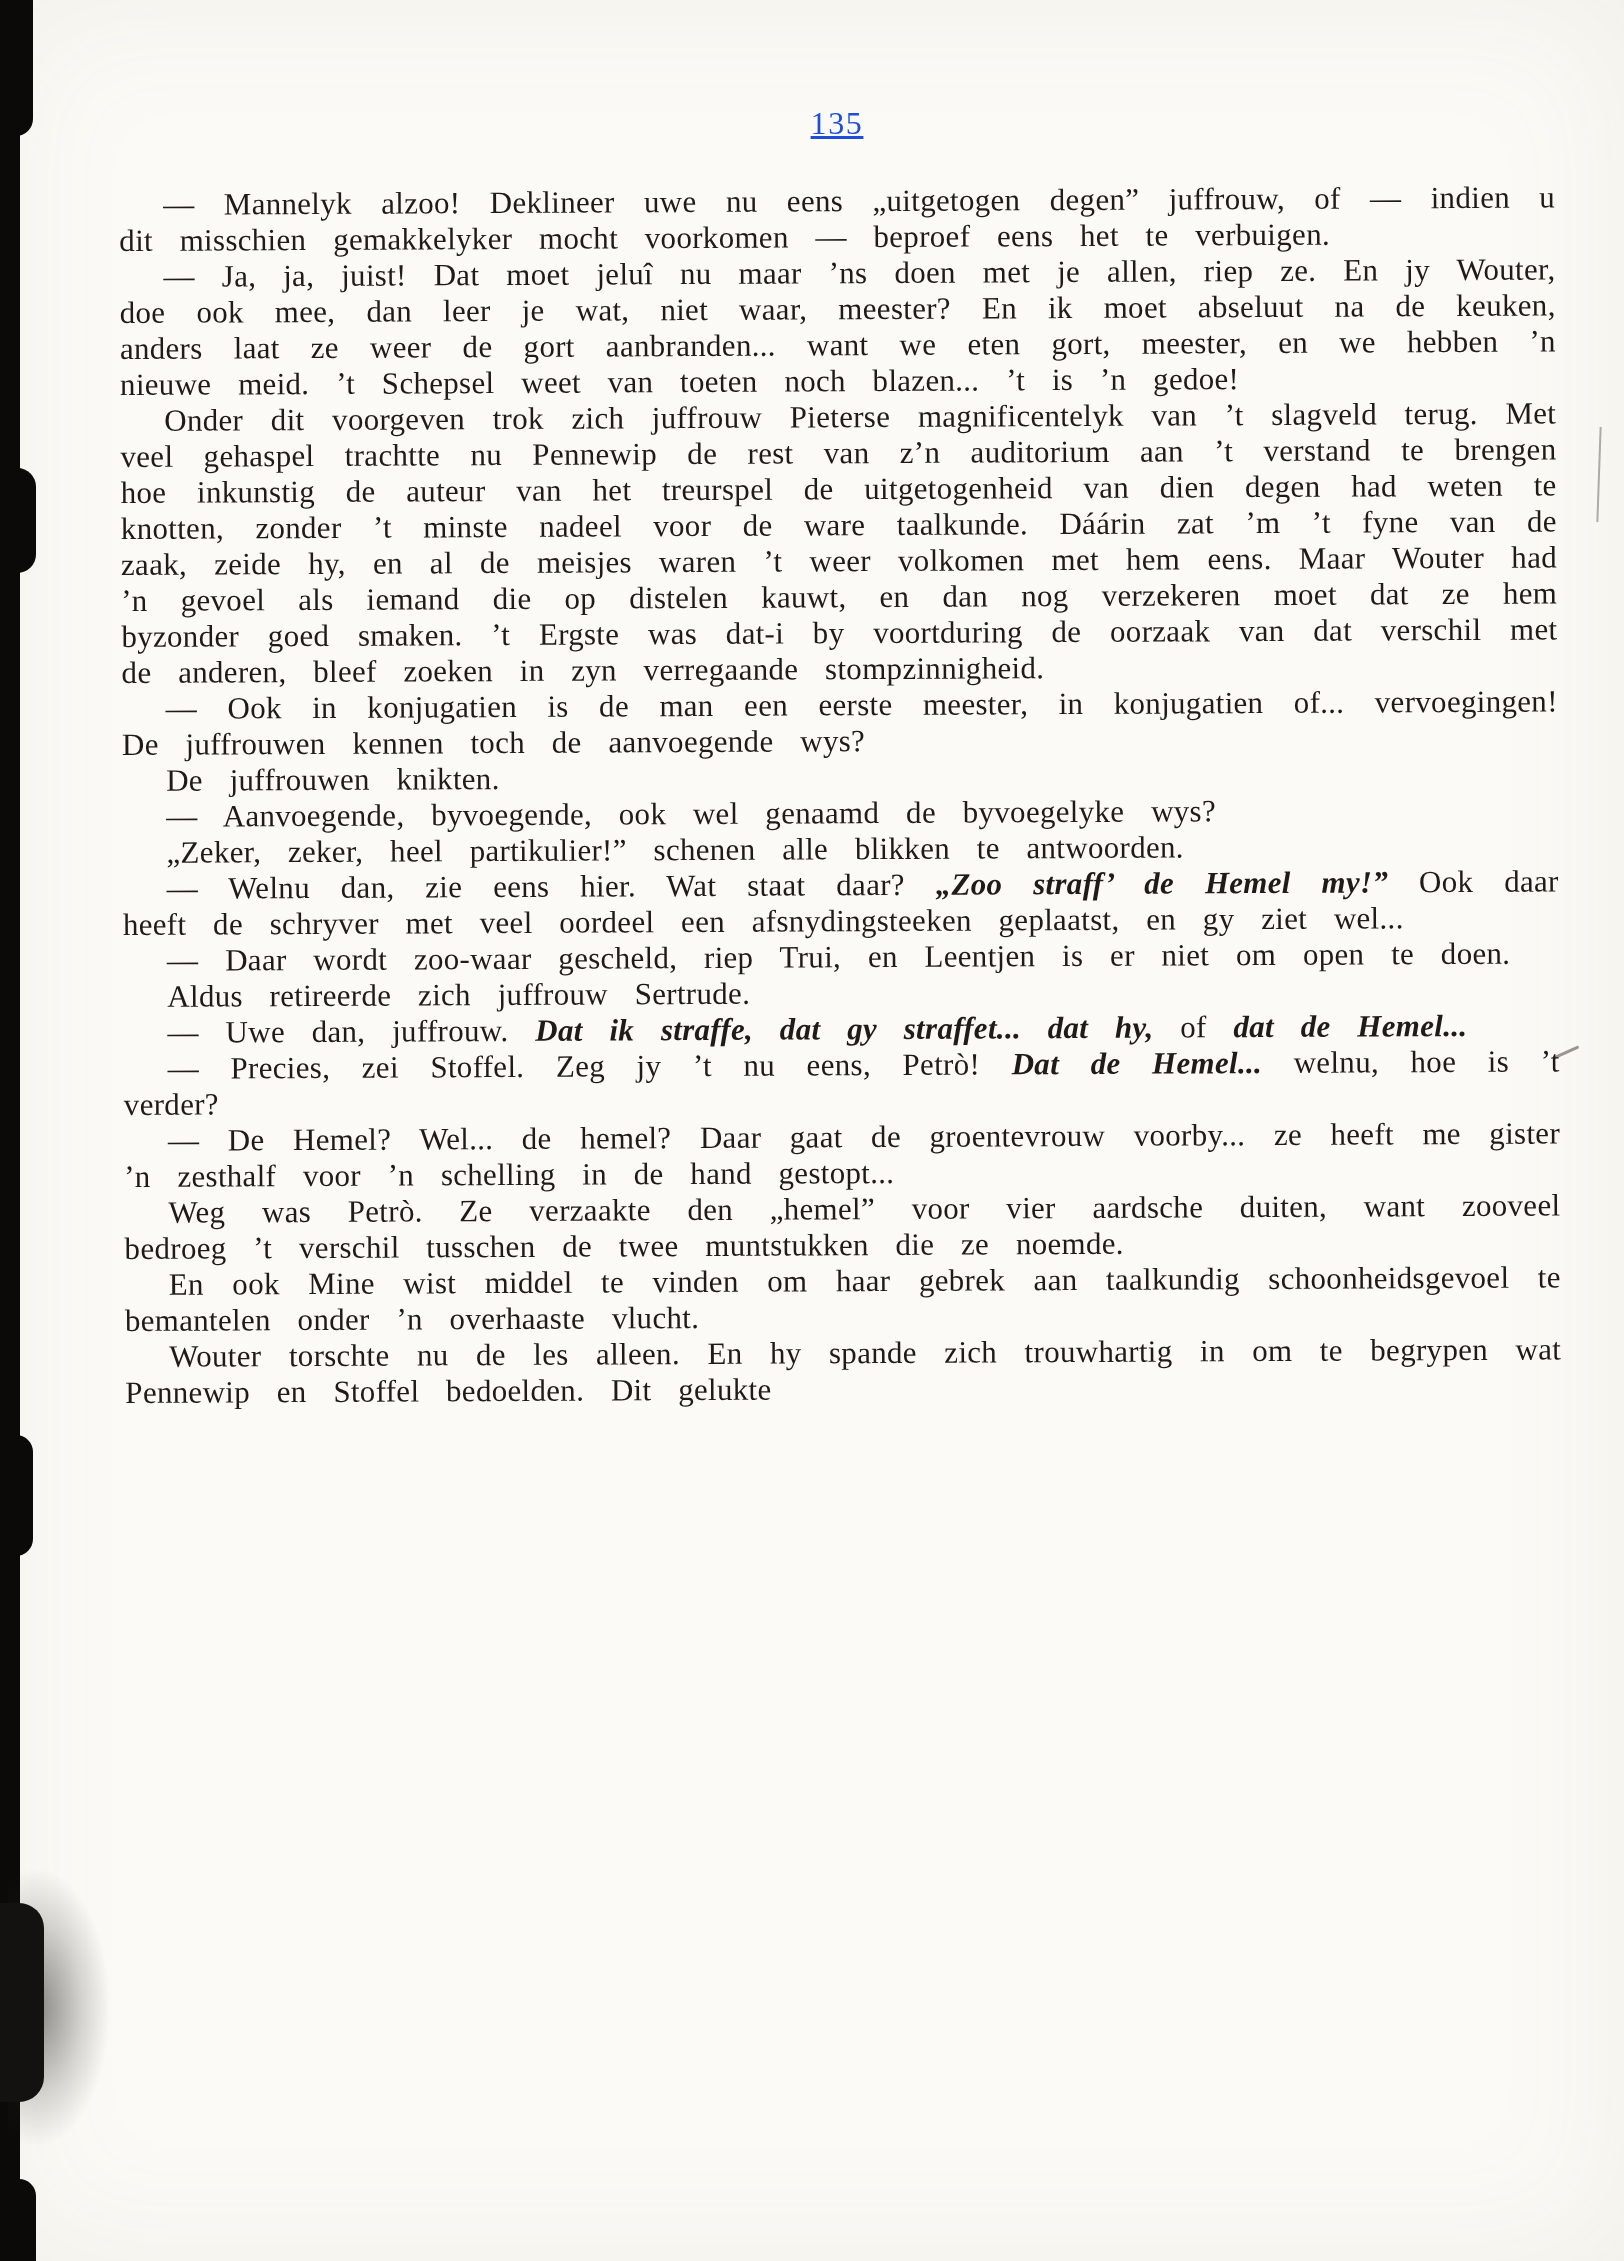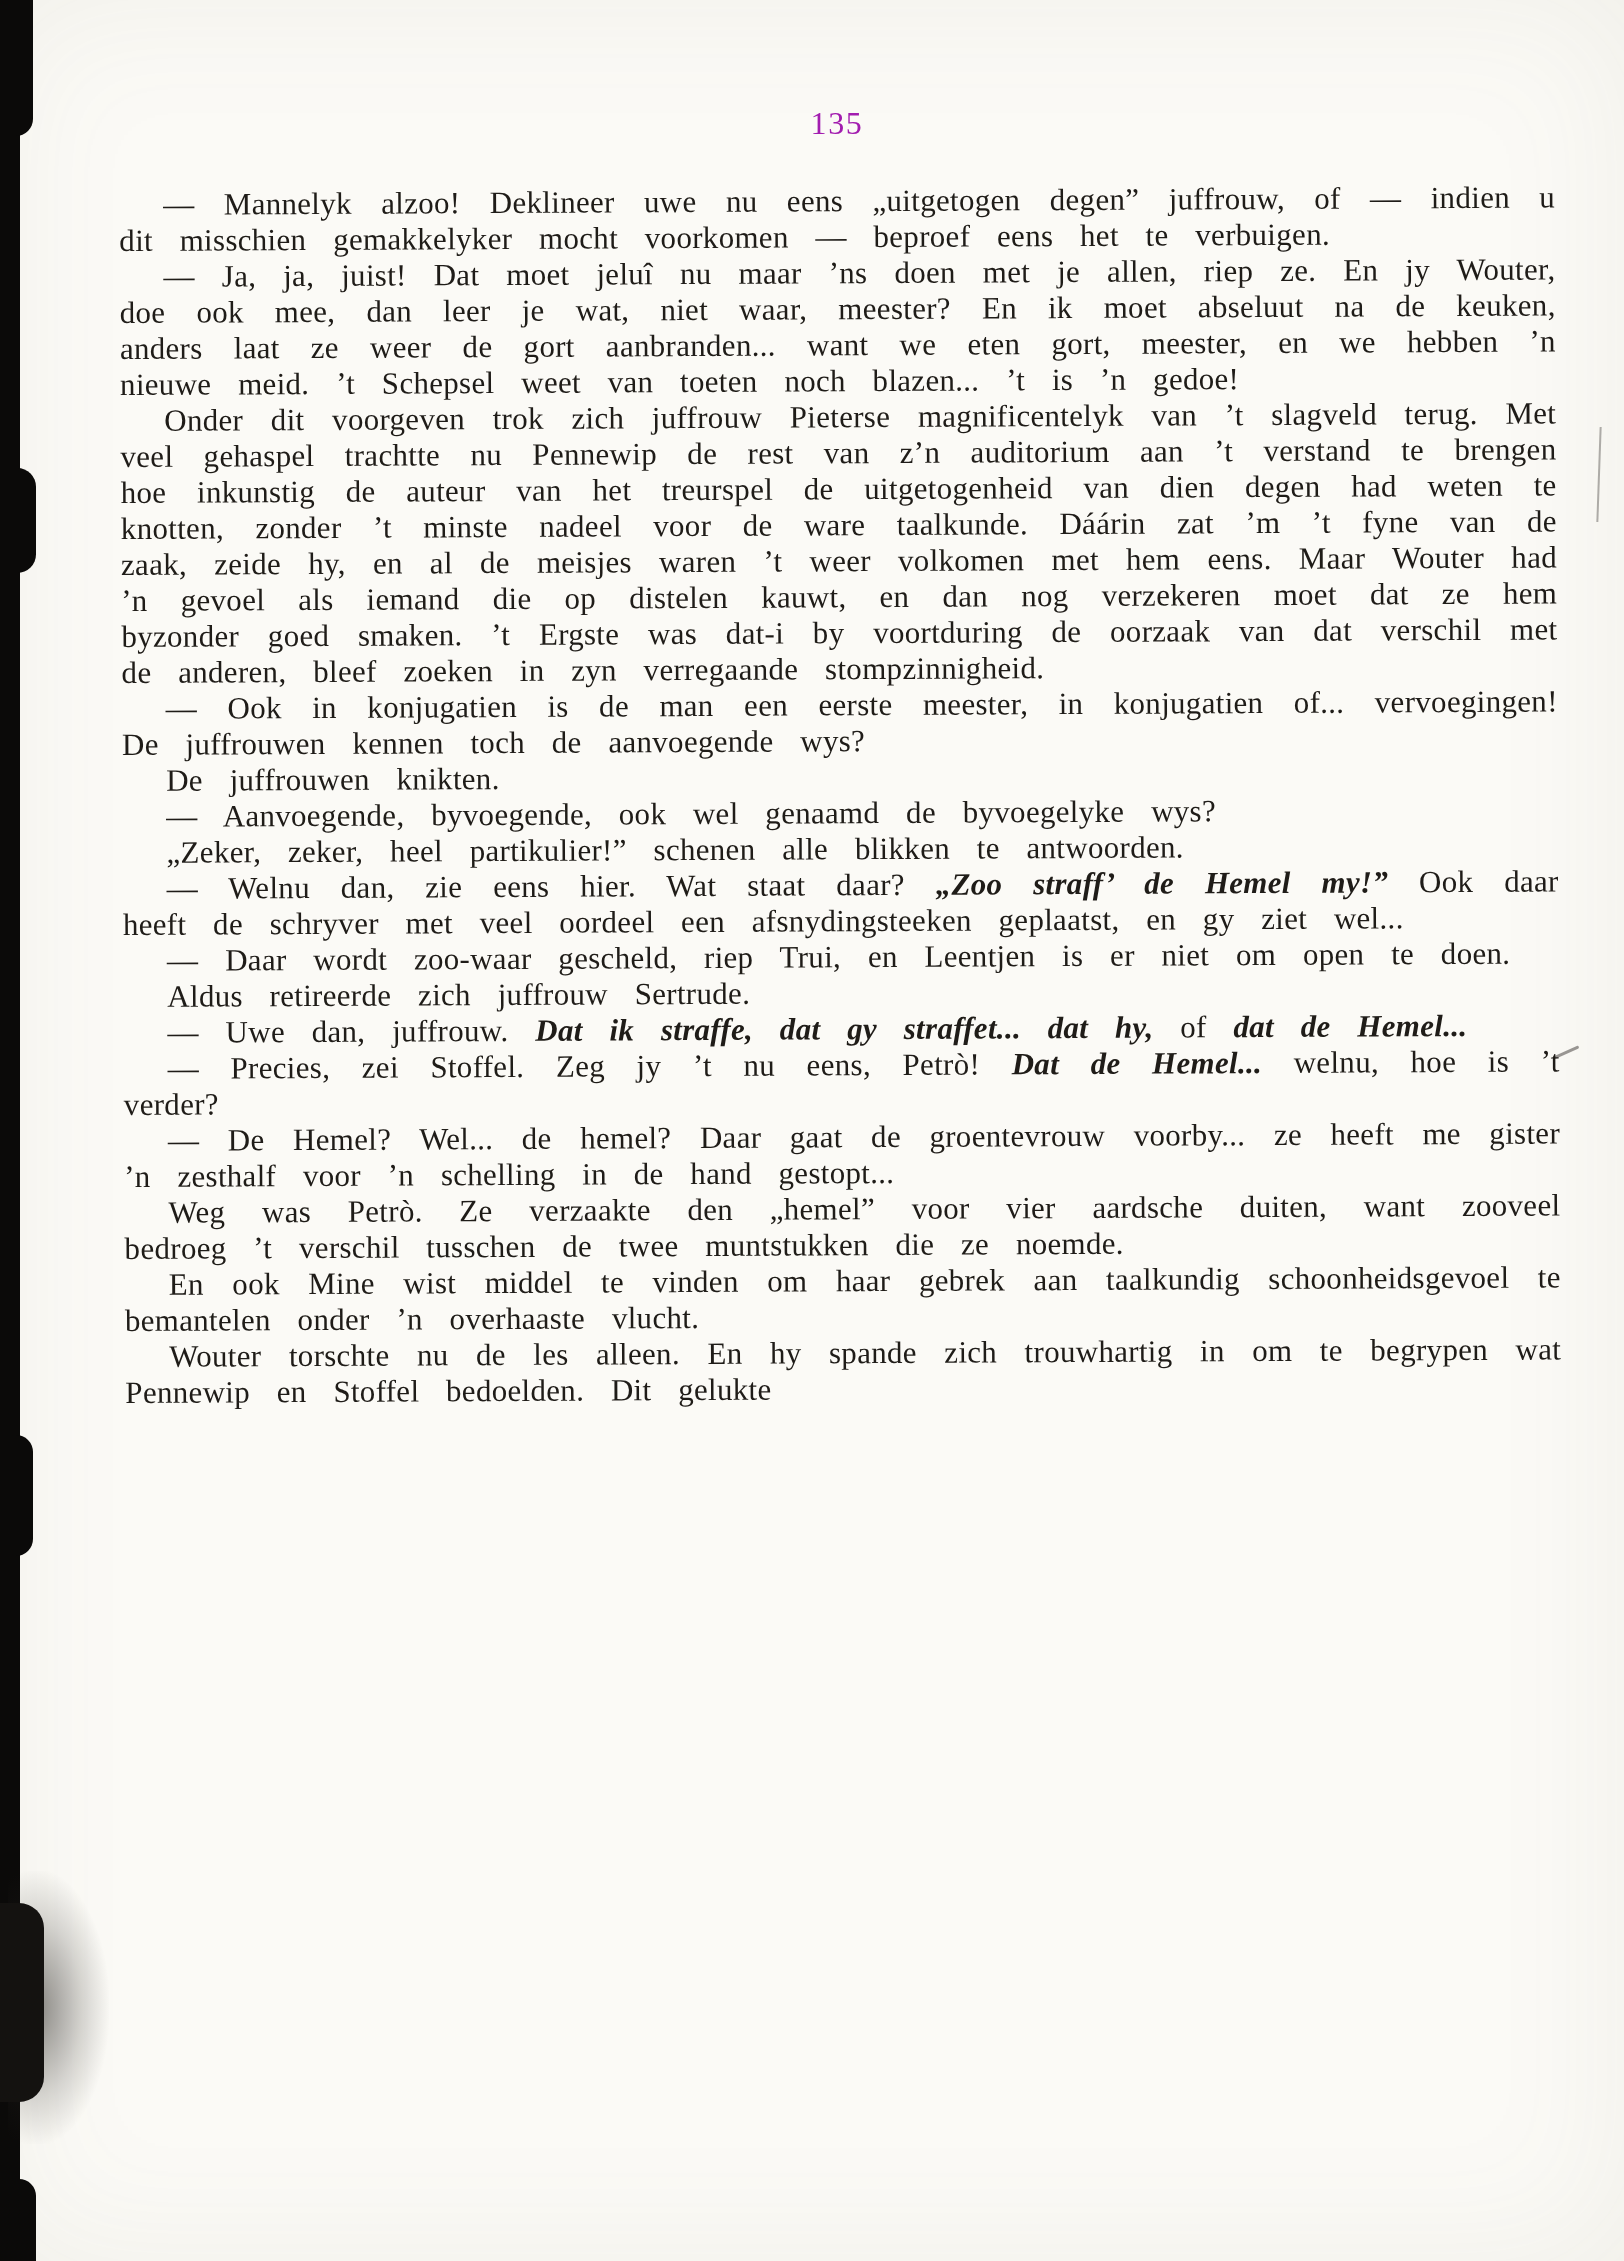--- a/index.html
+++ b/index.html
@@ -33,21 +33,22 @@
   .artifact-tick  { position:absolute; left:1552px; top:1051px; width:28px; height:3.1px;
                     background:rgba(35,32,28,0.45); transform:rotate(-24deg); border-radius:1.6px; }
 
   
   .page-number {
     position:absolute;
     top:105px; left:119px; width:1436px;
     text-align:center;
     font-size:32px;
     letter-spacing:1.6px;
-    color:#a21caf;
+    color:#1d4ed8;
+    text-decoration:underline;
   }
 
   
   .text-column {
     position:absolute;
     left:119px; top:187px; width:1436px;
     font-size:31px;
     line-height:36px;
     color:#1f1c18;
     text-align:justify;

